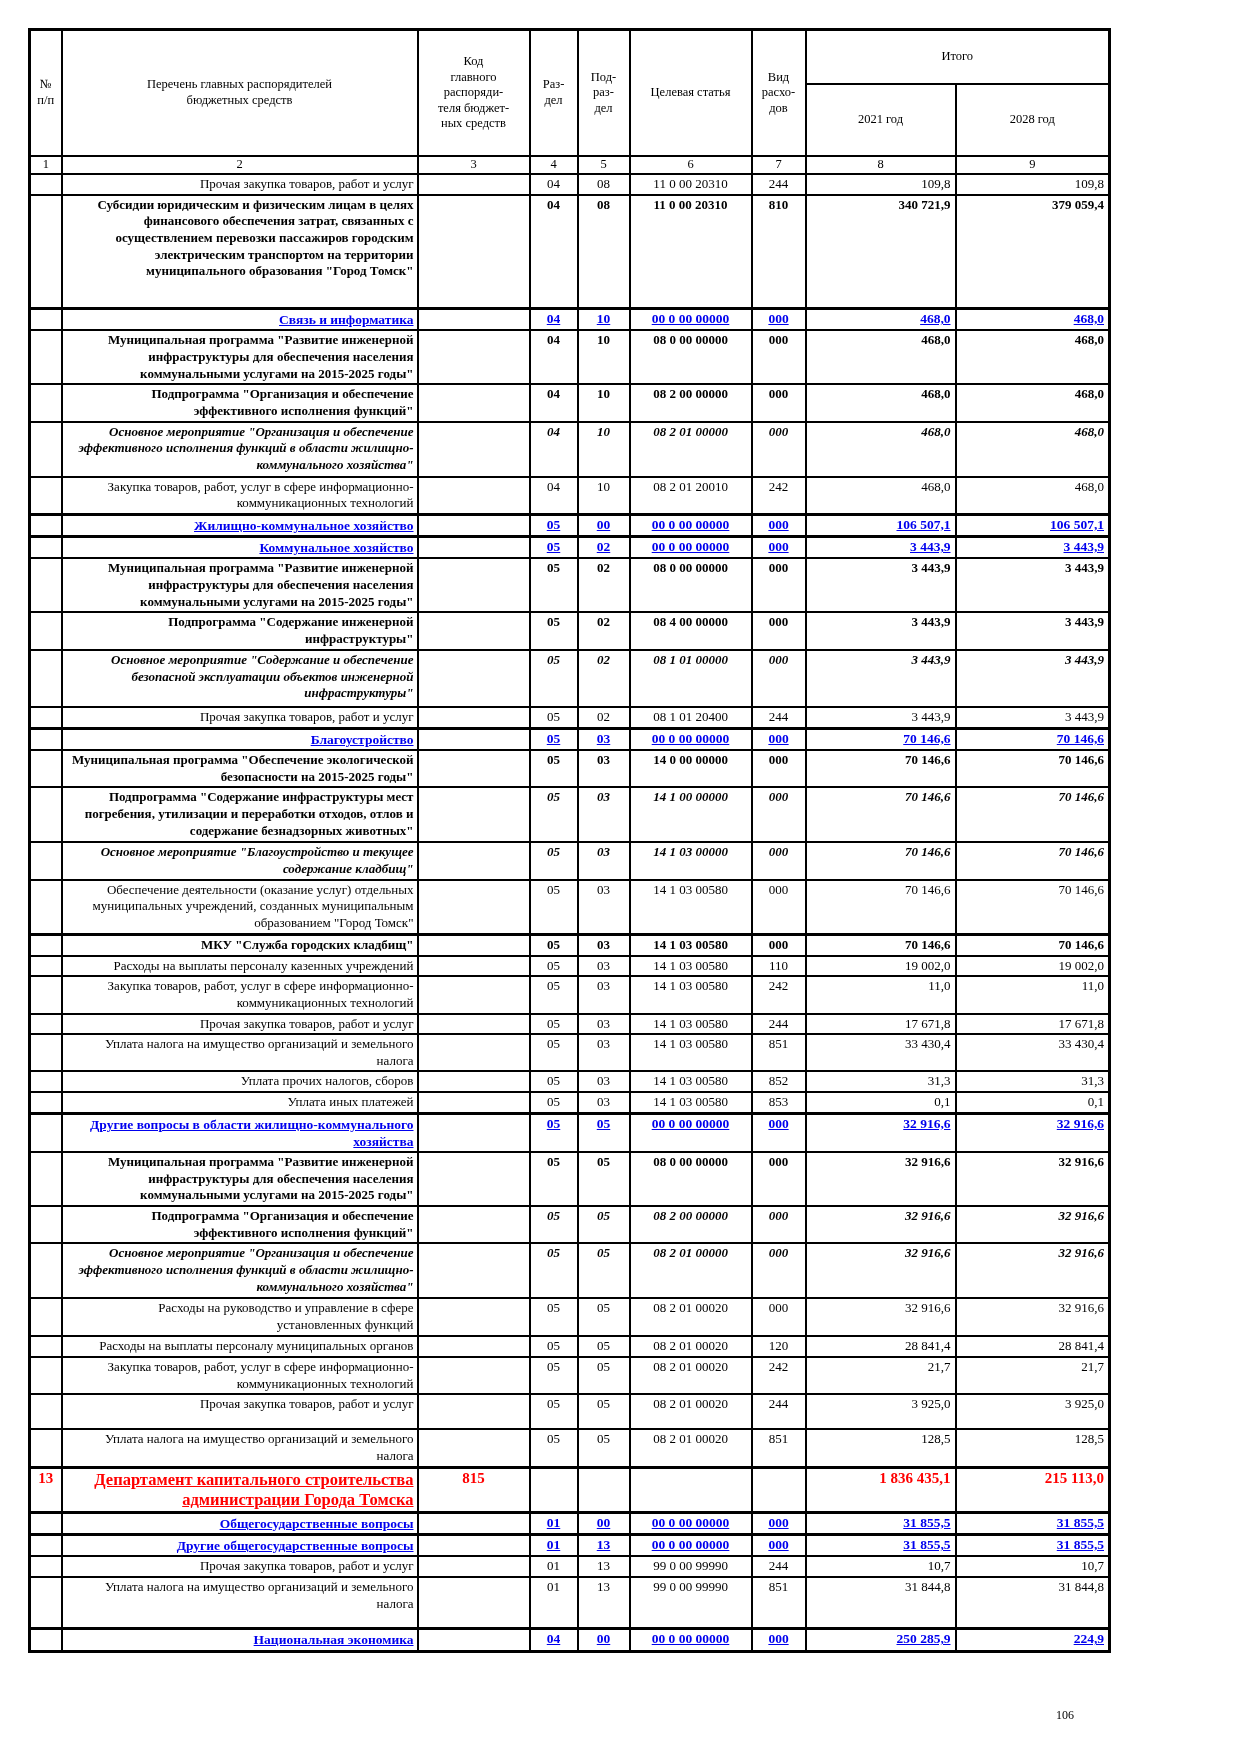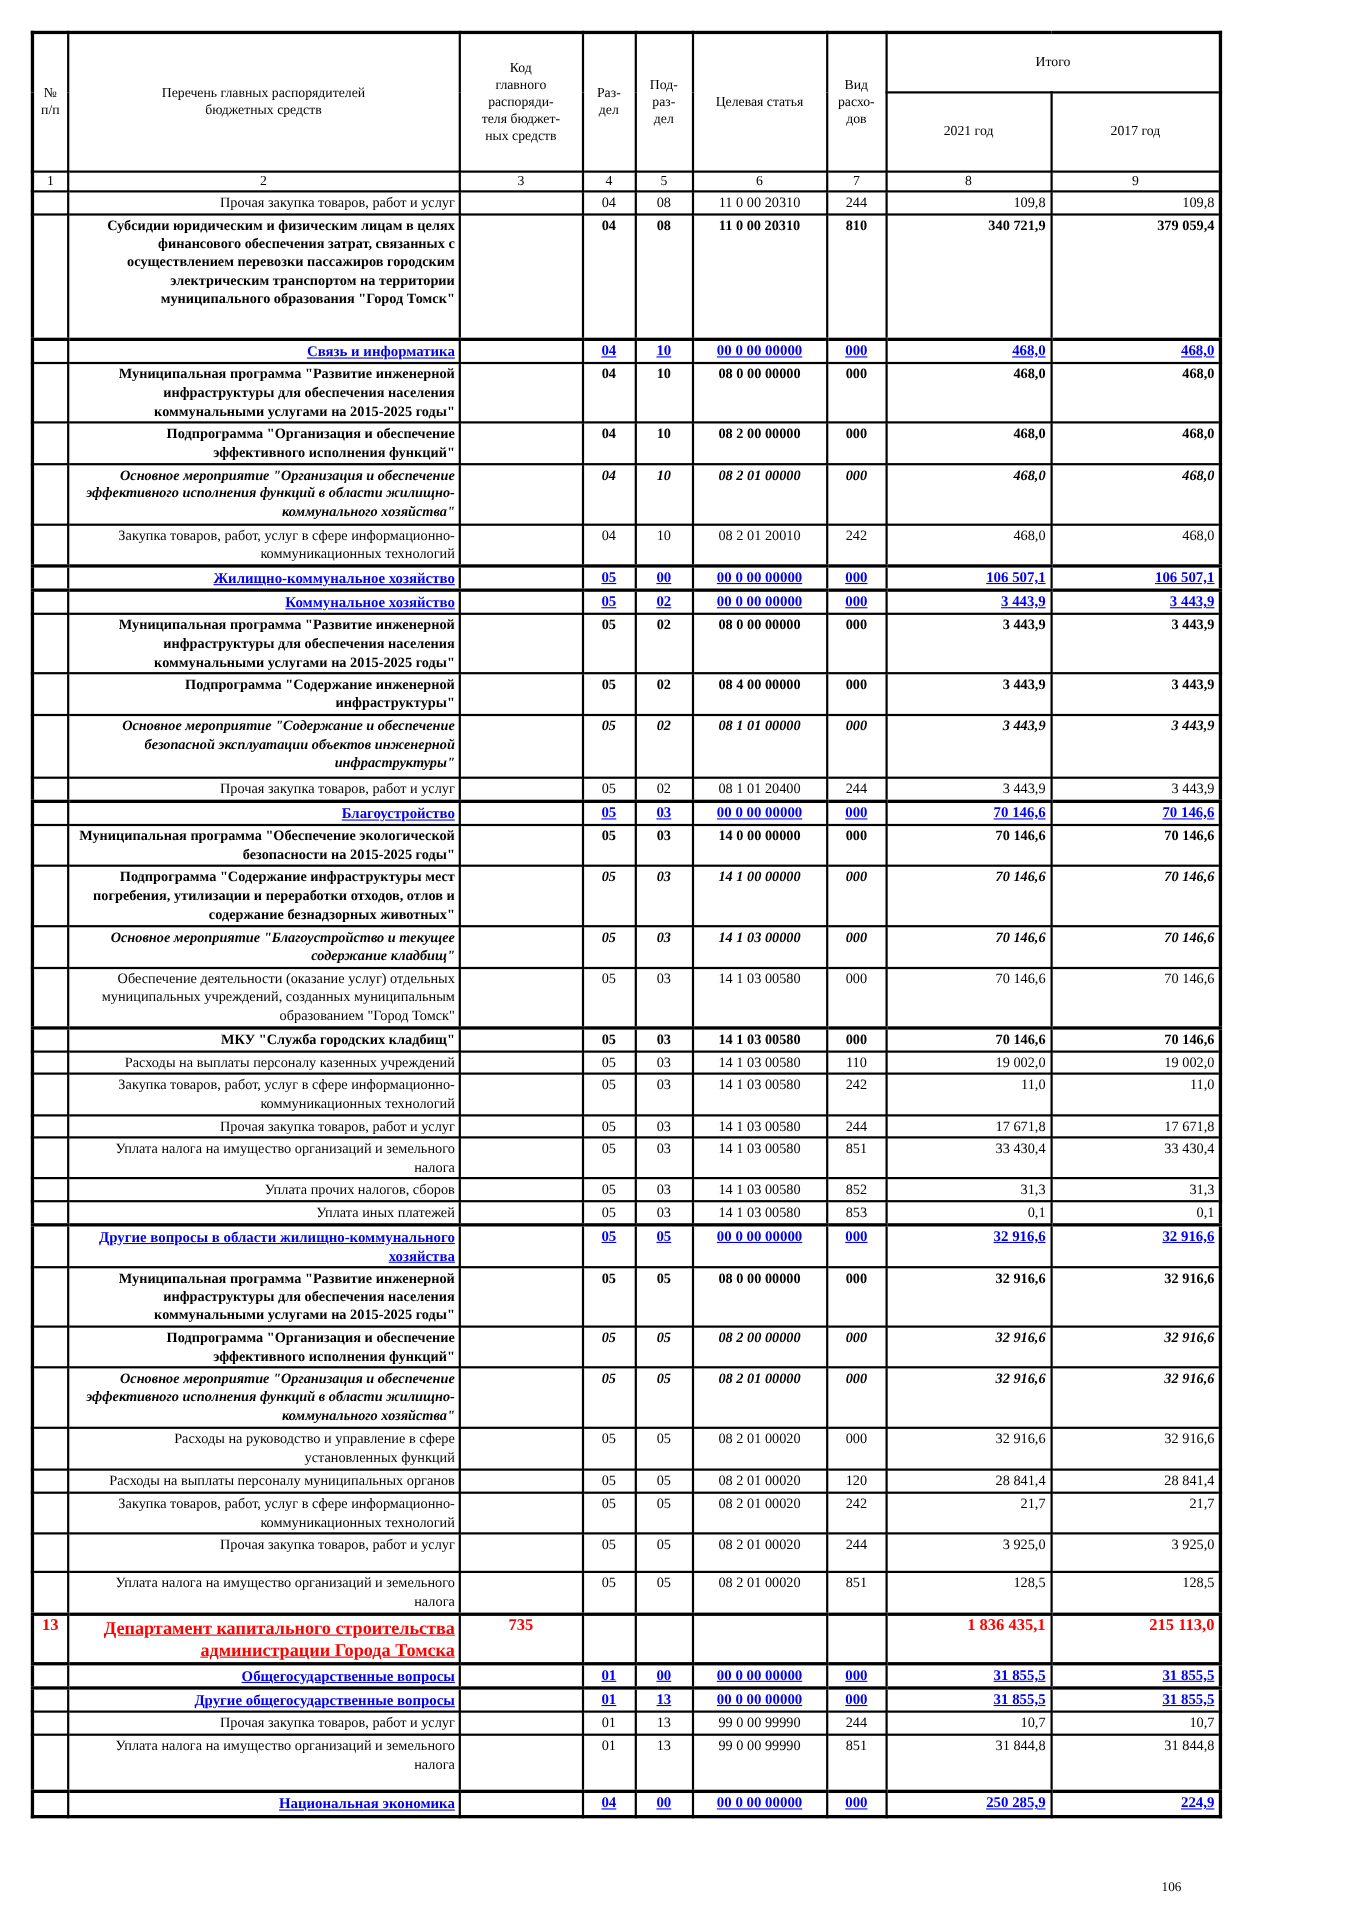--- a/index.html
+++ b/index.html
@@ -69,21 +69,21 @@
         <th rowspan="2">Под-
 раз-
 дел</th>
         <th rowspan="2">Целевая статья</th>
         <th rowspan="2">Вид расхо-
 дов</th>
         <th colspan="2">Итого</th>
       </tr>
       <tr class="h2">
         <th>2021 год</th>
-        <th>2017 год</th>
+        <th>2028 год</th>
       </tr>
       <tr class="hnum">
         <th>1</th>
         <th>2</th>
         <th>3</th>
         <th>4</th>
         <th>5</th>
         <th>6</th>
         <th>7</th>
         <th>8</th>
@@ -461,21 +461,21 @@
           <td class="c">05</td>
           <td class="c">05</td>
           <td class="c">08 2 01 00020</td>
           <td class="c">851</td>
           <td class="val">128,5</td>
           <td class="val">128,5</td>
         </tr>
         <tr class="red thick" style="height: 45px;">
           <td class="num">13</td>
           <td class="name">Департамент капитального строительства администрации Города Томска</td>
-          <td class="code">735</td>
+          <td class="code">815</td>
           <td class="c"></td>
           <td class="c"></td>
           <td class="c"></td>
           <td class="c"></td>
           <td class="val">1 836 435,1</td>
           <td class="val">215 113,0</td>
         </tr>
         <tr class="blue thick" style="height: 20px;">
           <td class="num"></td>
           <td class="name">Общегосударственные вопросы</td>

